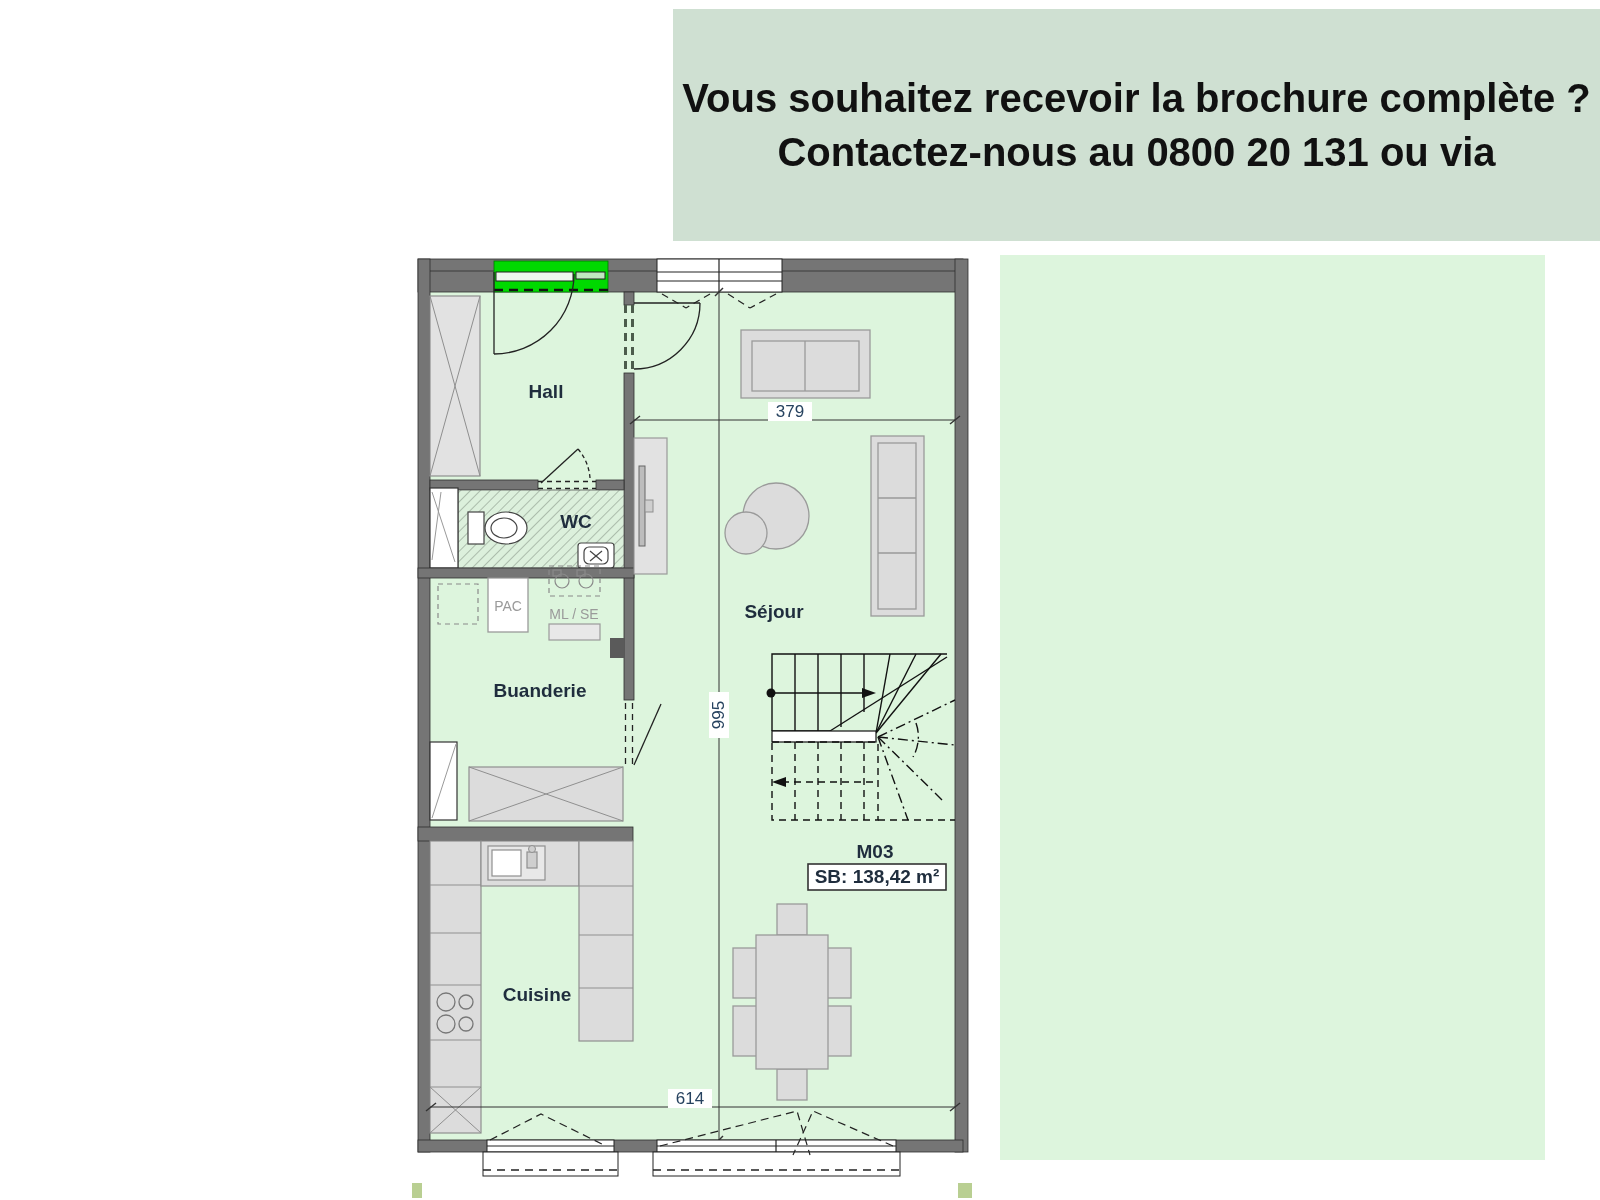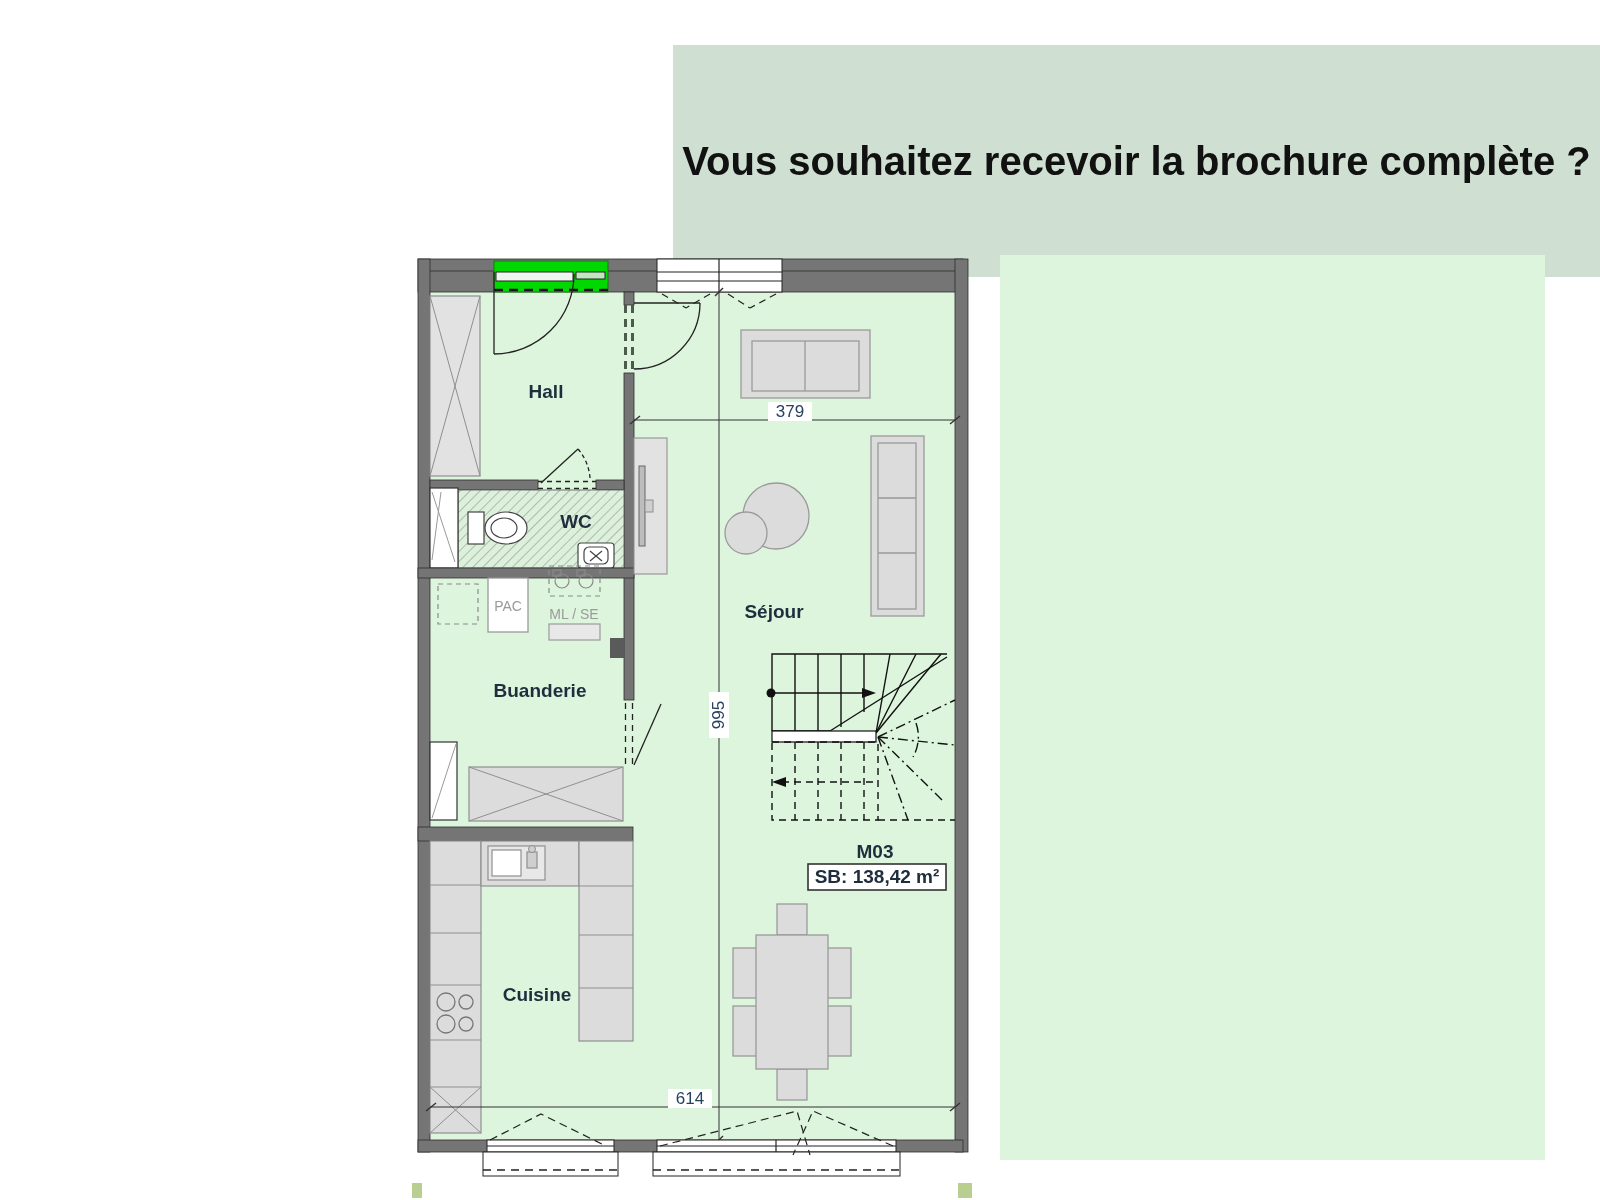--- a/index.html
+++ b/index.html
@@ -1,32 +1,33 @@
 <!DOCTYPE html>
 <html><head>
 <meta charset="utf-8">
 <style>
   html,body{margin:0;padding:0;background:#ffffff;}
   .page{position:relative;width:1600px;height:1200px;background:#ffffff;overflow:hidden;
         font-family:"Liberation Sans", sans-serif;}
   .banner{position:absolute;left:673px;top:9px;width:927px;height:232px;background:#cfe0d2;
-          display:flex;flex-direction:column;justify-content:center;align-items:center;margin-top:36px;}
+          display:flex;flex-direction:column;justify-content:center;align-items:center;}
   .banner div{font-weight:bold;color:#111111;font-size:40px;line-height:54px;}
   svg{position:absolute;}
   text{font-family:"Liberation Sans", sans-serif;}
   .rl{font-weight:bold;fill:#1f2d3d;font-size:19px;}
   .dim{fill:#26425f;font-size:17px;}
   .gray{fill:#9a9a9a;font-size:14px;}
 </style>
 </head>
 <body>
 <div class="page">
 
 <div class="banner">
   <div>Vous souhaitez recevoir la brochure complète ?</div>
+  <div>Contactez-nous au 0800 20 131 ou via</div>
 </div>
 
 <svg viewBox="410 245 565 955" style="left:410px;top:245px;width:565px;height:955px">
 <defs>
   <pattern id="hatch" width="7" height="7" patternTransform="rotate(45)" patternUnits="userSpaceOnUse">
     <rect width="7" height="7" fill="#dcf0dc"></rect>
     <line x1="0" y1="0" x2="0" y2="7" stroke="#90a090" stroke-width="1.3"></line>
   </pattern>
 </defs>
 <g id="gfplan" stroke-linecap="butt">

